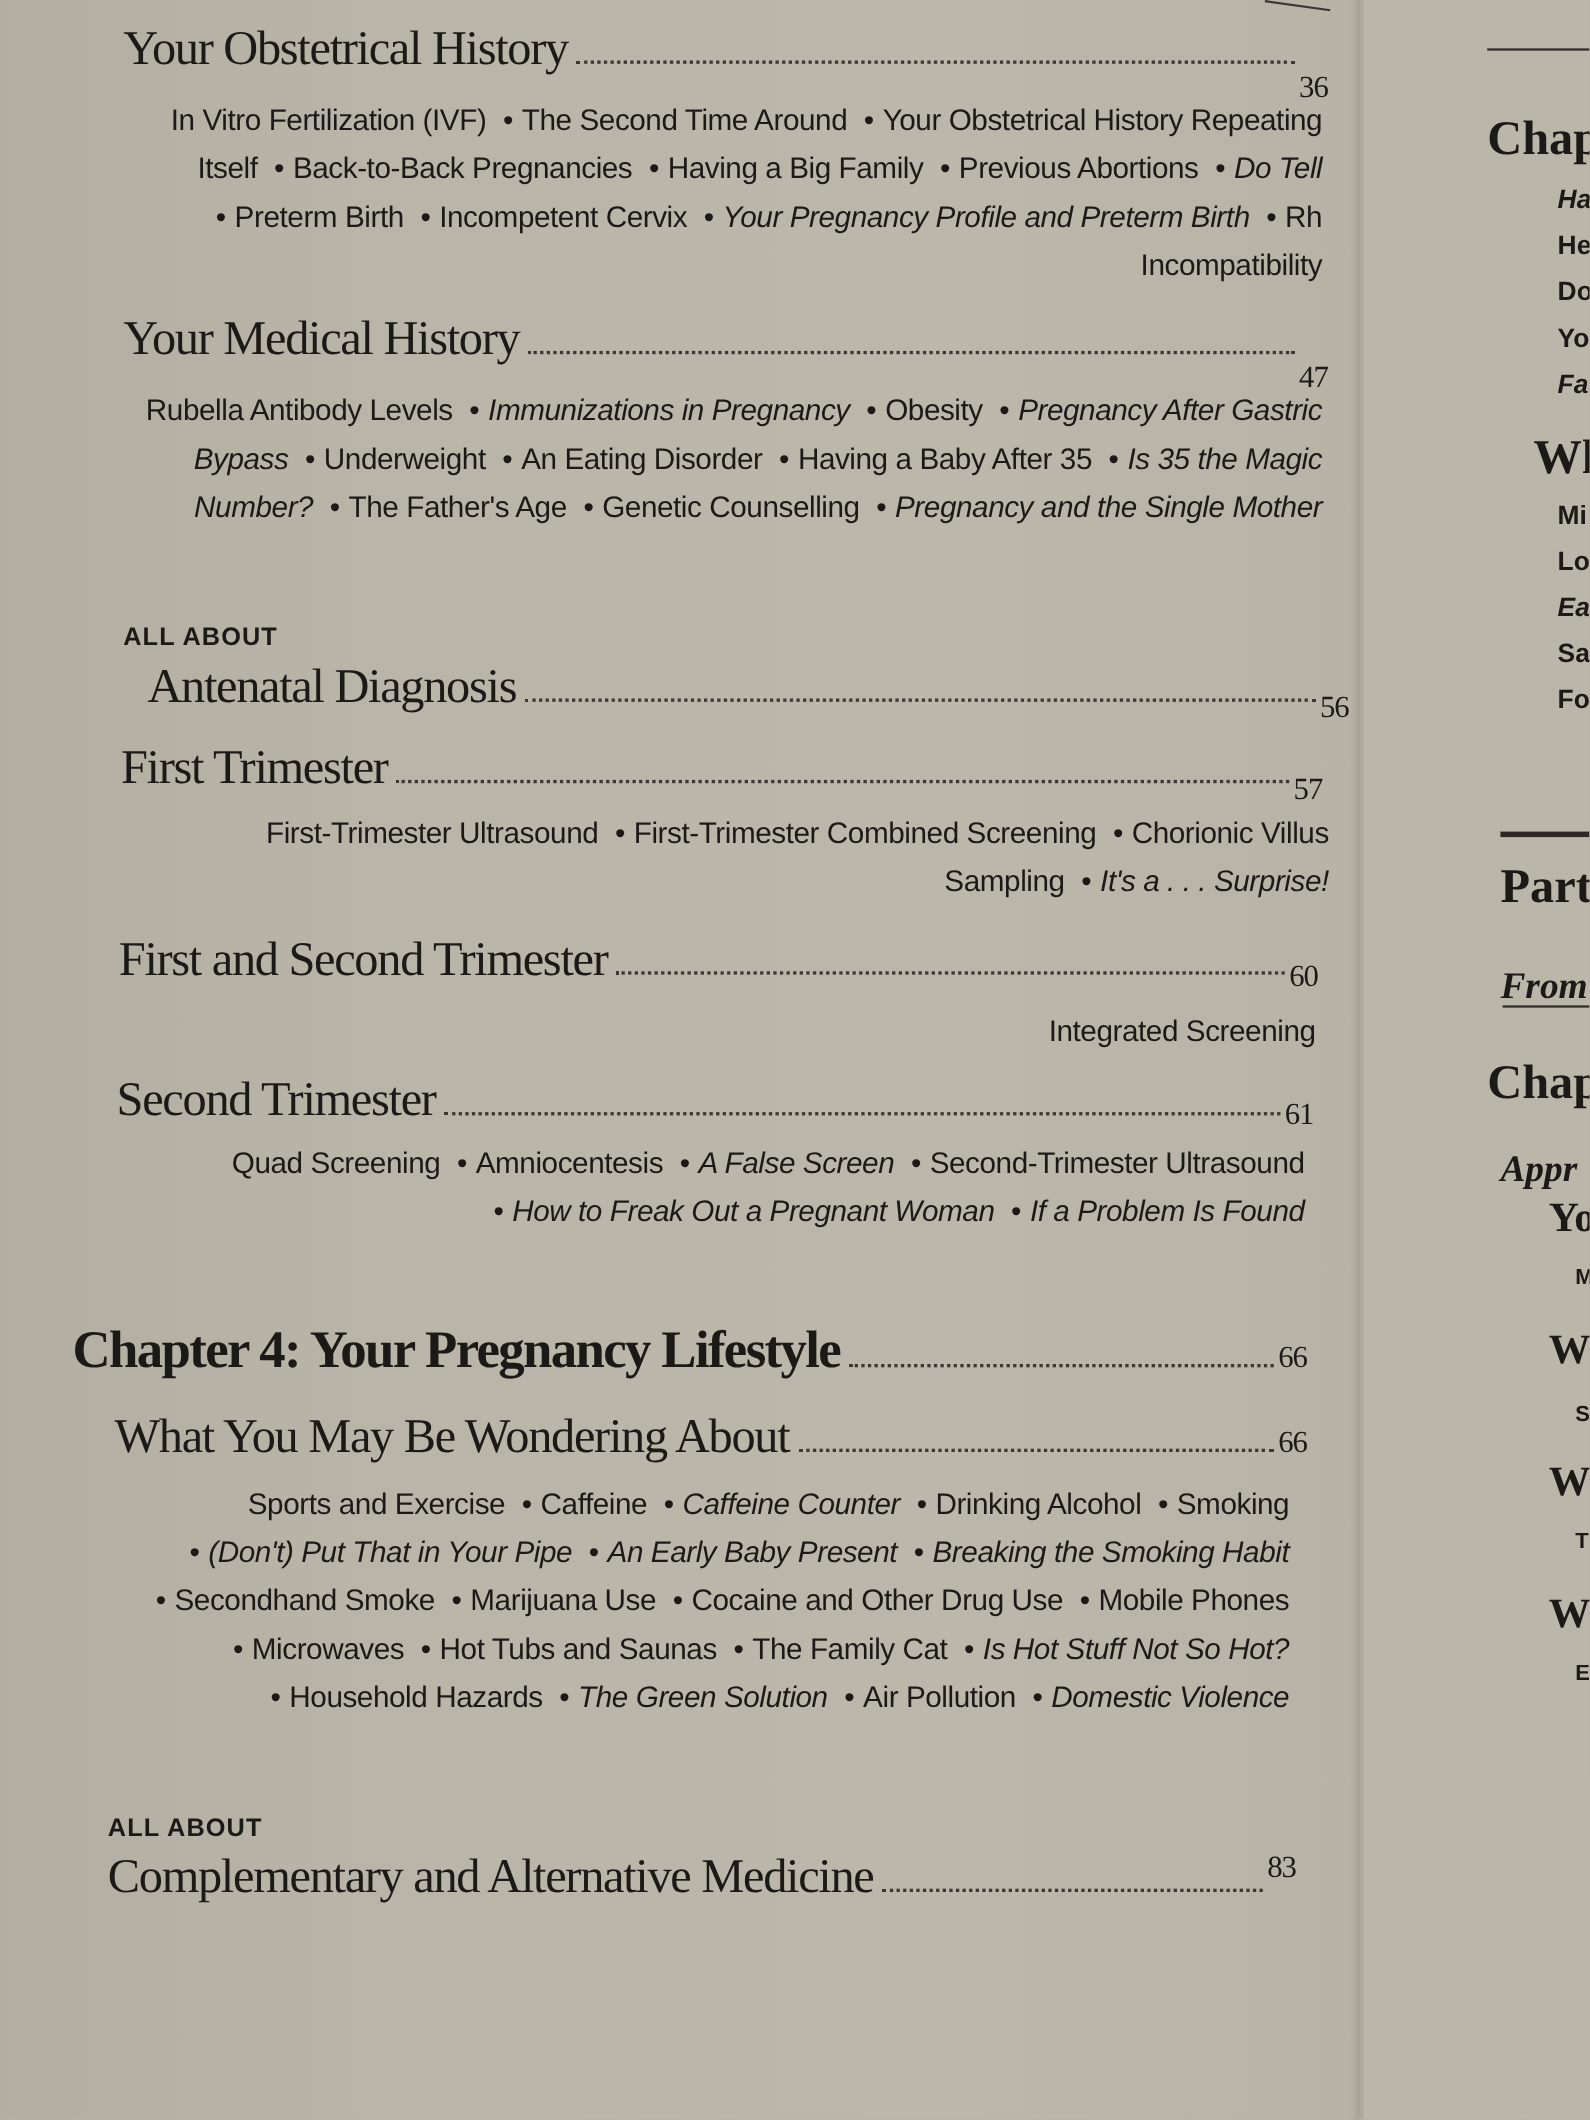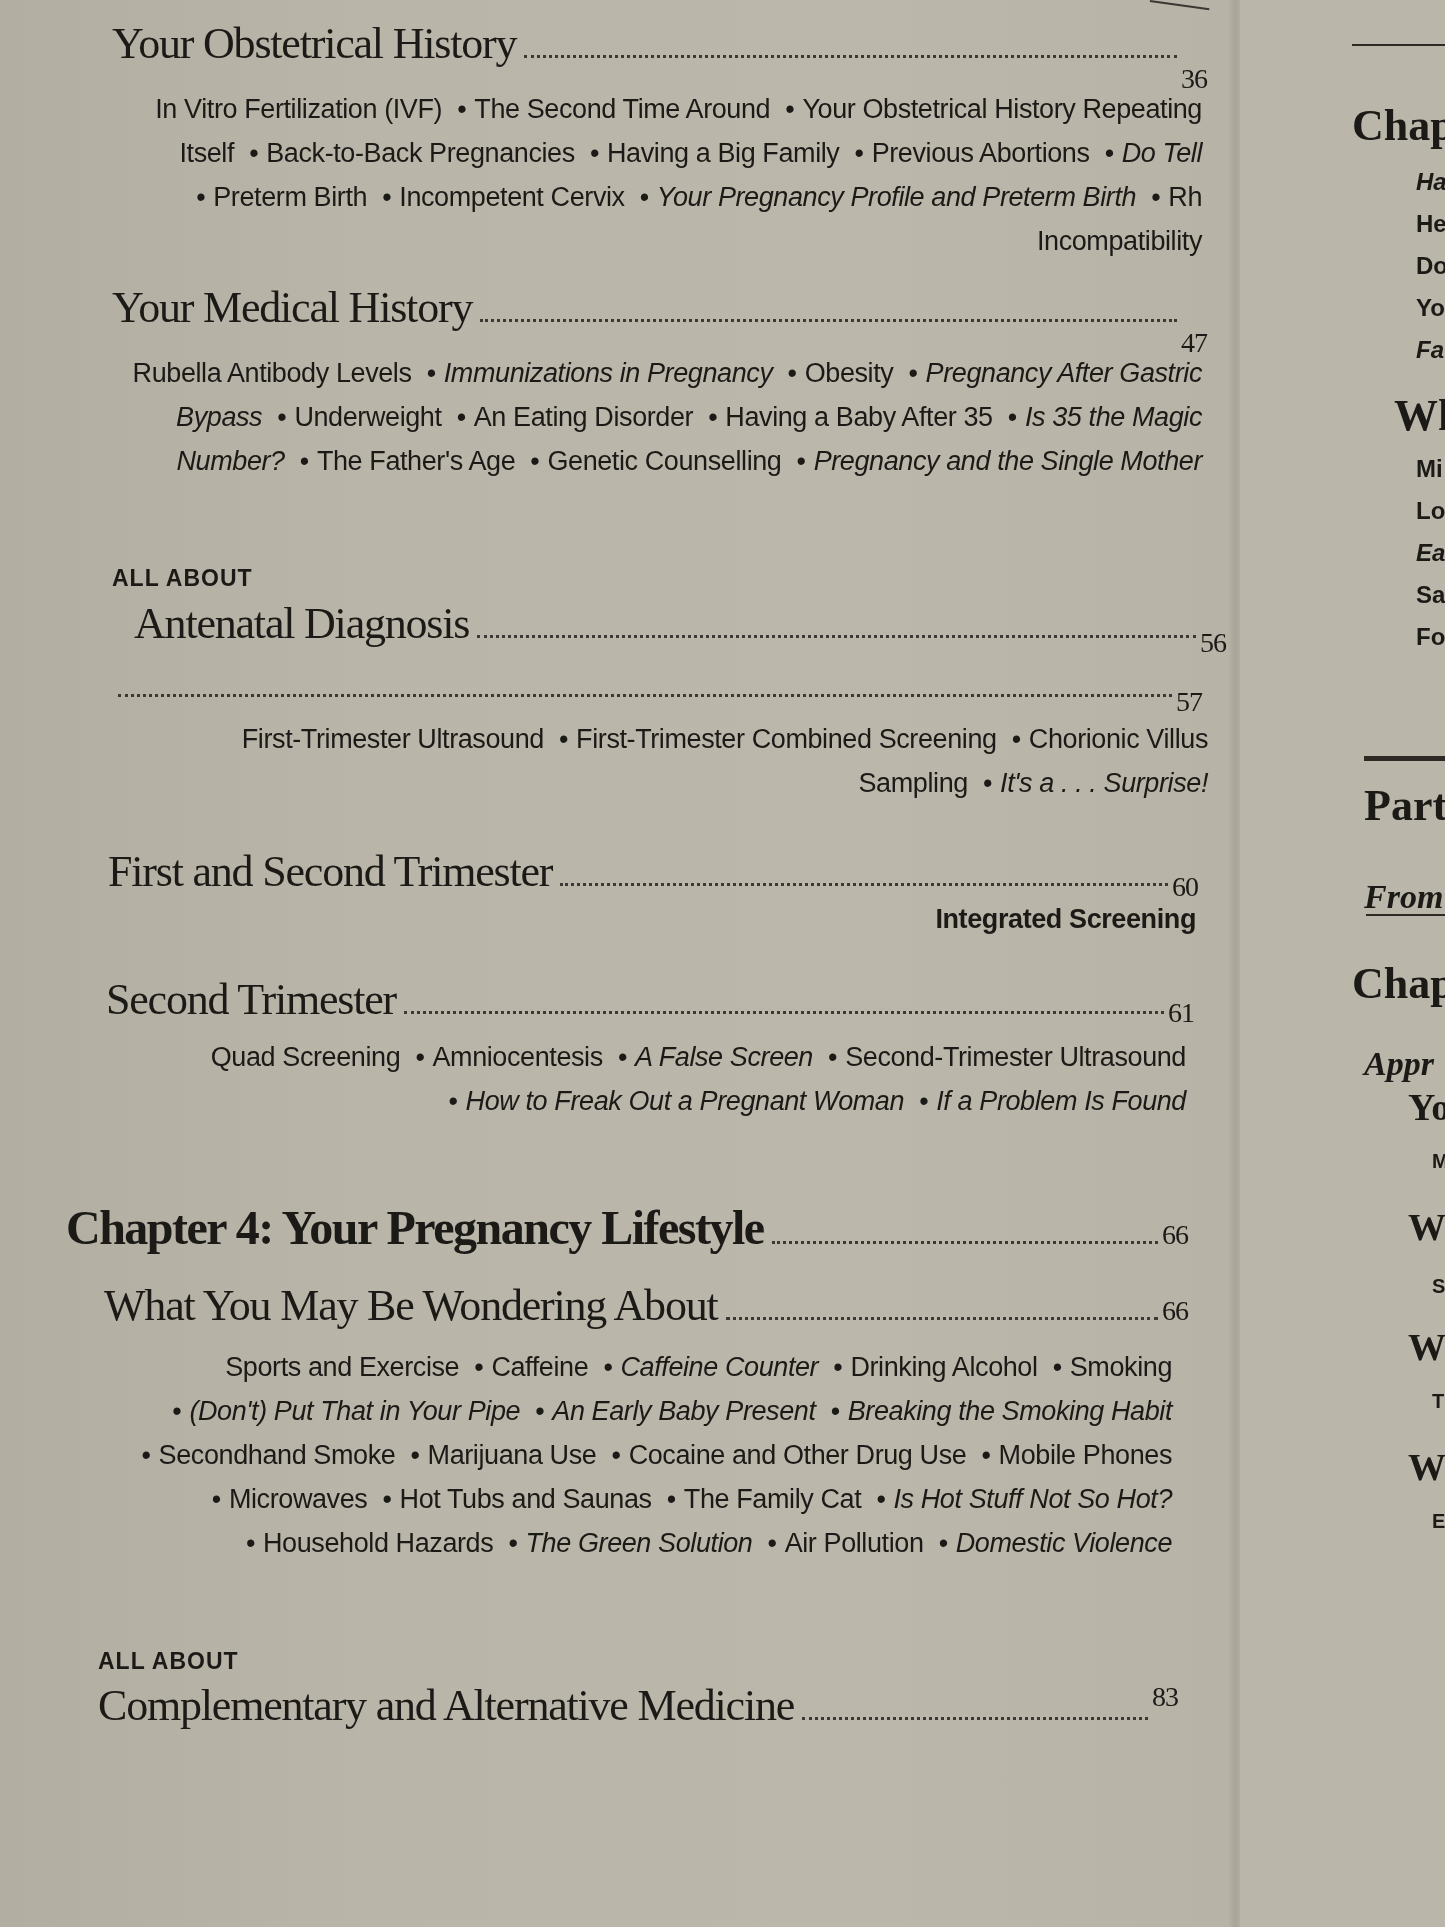--- a/index.html
+++ b/index.html
@@ -91,33 +91,34 @@
   <div class="entry" style="left:110px; top:598px; width:1092px;margin-left:24px;">
     <div class="heading">
       <span class="title">Antenatal Diagnosis</span>
       <span class="leader"></span>
       <span class="pageno" style="position:relative; top:14px;">56</span>
     </div>
   </div>
 
   <div class="entry" style="left:110px; top:672px; width:1092px;">
     <div class="heading">
+      <span class="title">First Trimester</span>
       <span class="leader"></span>
       <span class="pageno" style="position:relative; top:14px;">57</span>
     </div>
     <div class="subtopics" style="margin-left:18px; margin-top:12px; width:1080px;"><span class="">First-Trimester Ultrasound</span> <span class="sep">•</span><span class="">First-Trimester Combined Screening</span> <span class="sep">•</span><span class="">Chorionic Villus Sampling</span> <span class="sep">•</span><span class="it">It's a . . . Surprise!</span> </div>
   </div>
 
   <div class="entry" style="left:108px; top:846px; width:1090px;">
     <div class="heading">
       <span class="title">First and Second Trimester</span>
       <span class="leader"></span>
       <span class="pageno" style="position:relative; top:10px;">60</span>
     </div>
-    <div class="subtopics" style="margin-left:18px; margin-top:0; width:1070px;font-weight:bold;"><span class="">Integrated Screening</span> </div>
+    <div class="subtopics" style="margin-left:18px; margin-top:18px; width:1070px;"><span class="">Integrated Screening</span> </div>
   </div>
 
   <div class="entry" style="left:106px; top:974px; width:1088px;">
     <div class="heading">
       <span class="title">Second Trimester</span>
       <span class="leader"></span>
       <span class="pageno" style="position:relative; top:8px;">61</span>
     </div>
     <div class="subtopics" style="margin-left:20px; margin-top:10px; width:1060px;"><span class="">Quad Screening</span> <span class="sep">•</span><span class="">Amniocentesis</span> <span class="sep">•</span><span class="it">A False Screen</span> <span class="sep">•</span><span class="">Second-Trimester Ultrasound</span> <span class="sep">•</span><span class="it">How to Freak Out a Pregnant Woman</span> <span class="sep">•</span><span class="it">If a Problem Is Found</span> </div>
   </div>

